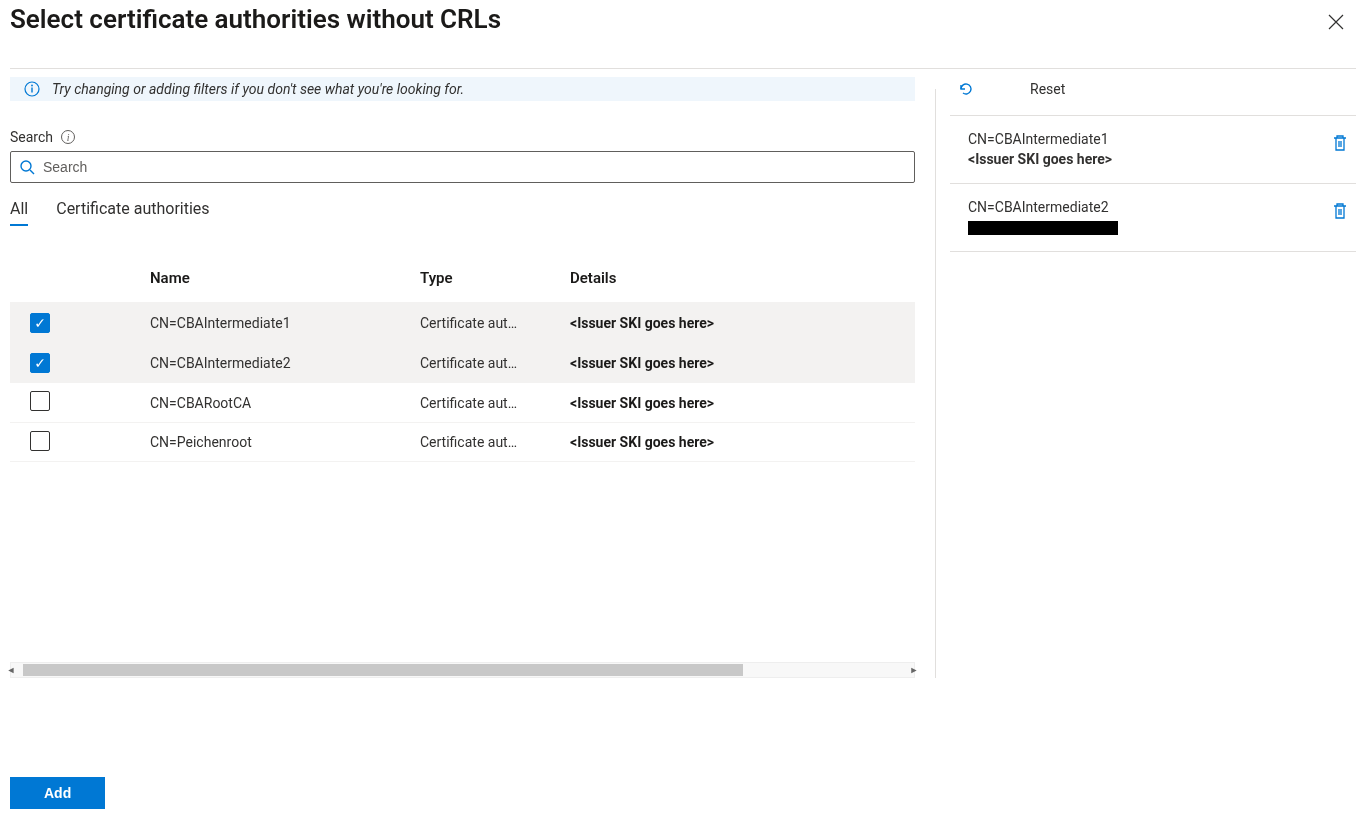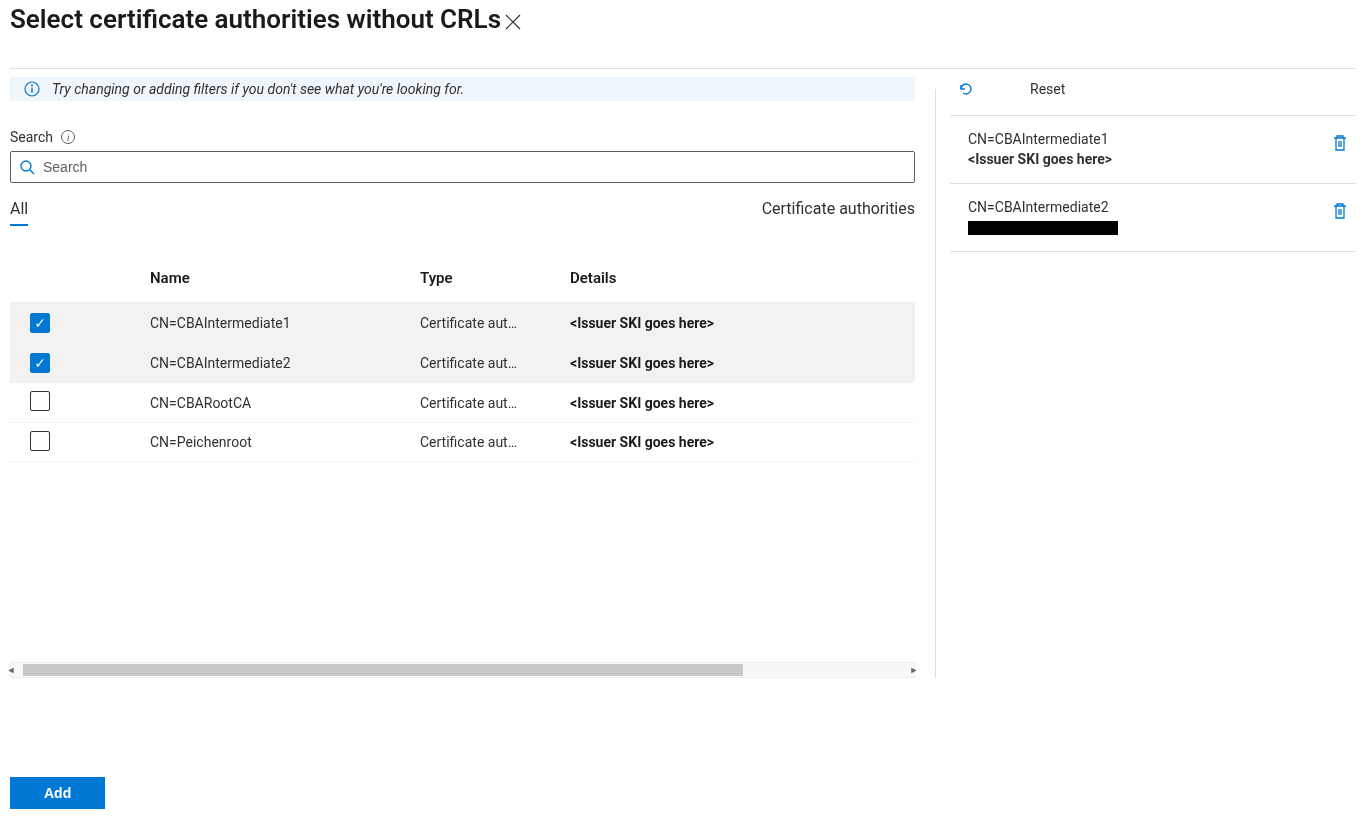--- a/index.html
+++ b/index.html
@@ -9,21 +9,21 @@
       color: #323130;
       background: #fff;
       width: 1366px;
       height: 821px;
       overflow: hidden;
       position: relative;
     }
     .header {
       display: flex;
       align-items: flex-start;
-      justify-content: flex-start;
+      justify-content: space-between;
       padding: 4px 18px 0 10px;
     }
     .title {
       font-size: 26px;
       font-weight: 600;
       color: #1b1a19;
     }
     .close-btn {
       cursor: pointer;
       padding: 4px;
@@ -102,21 +102,20 @@
       margin-top: 8px;
       font-size: 14px;
       color: #323130;
       padding-left: 6px;
     }
     .tabs {
       margin-top: 10px;
       display: flex;
       gap: 28px;
       padding-left: 0;
-      justify-content: space-between;
     }
     .tab {
       font-size: 16px;
       color: #323130;
       padding: 6px 0 8px 0;
       cursor: pointer;
       position: relative;
     }
     .tab.active::after {
       content: "";

